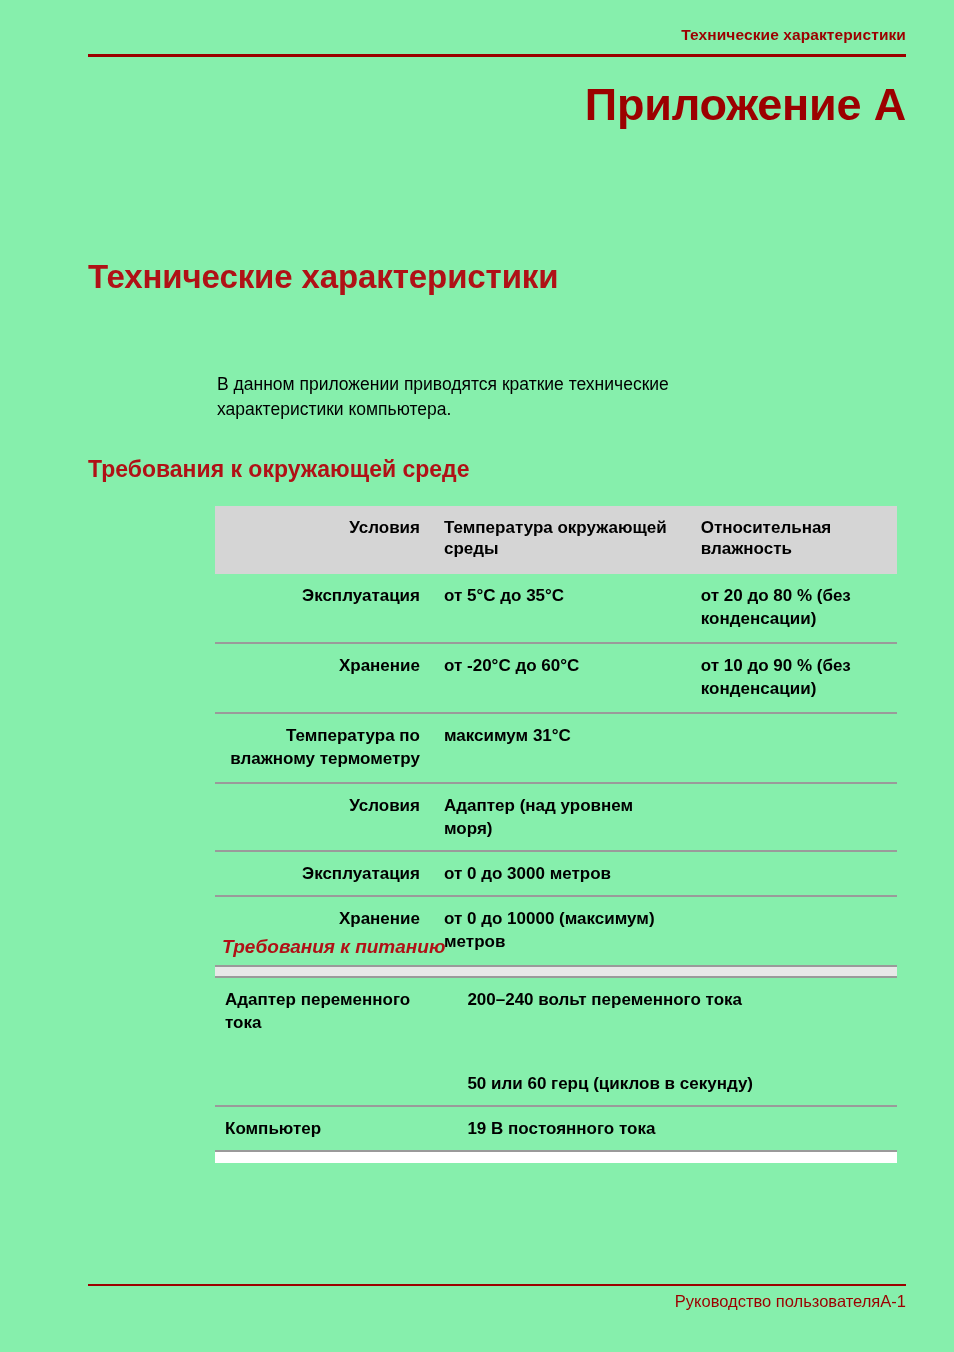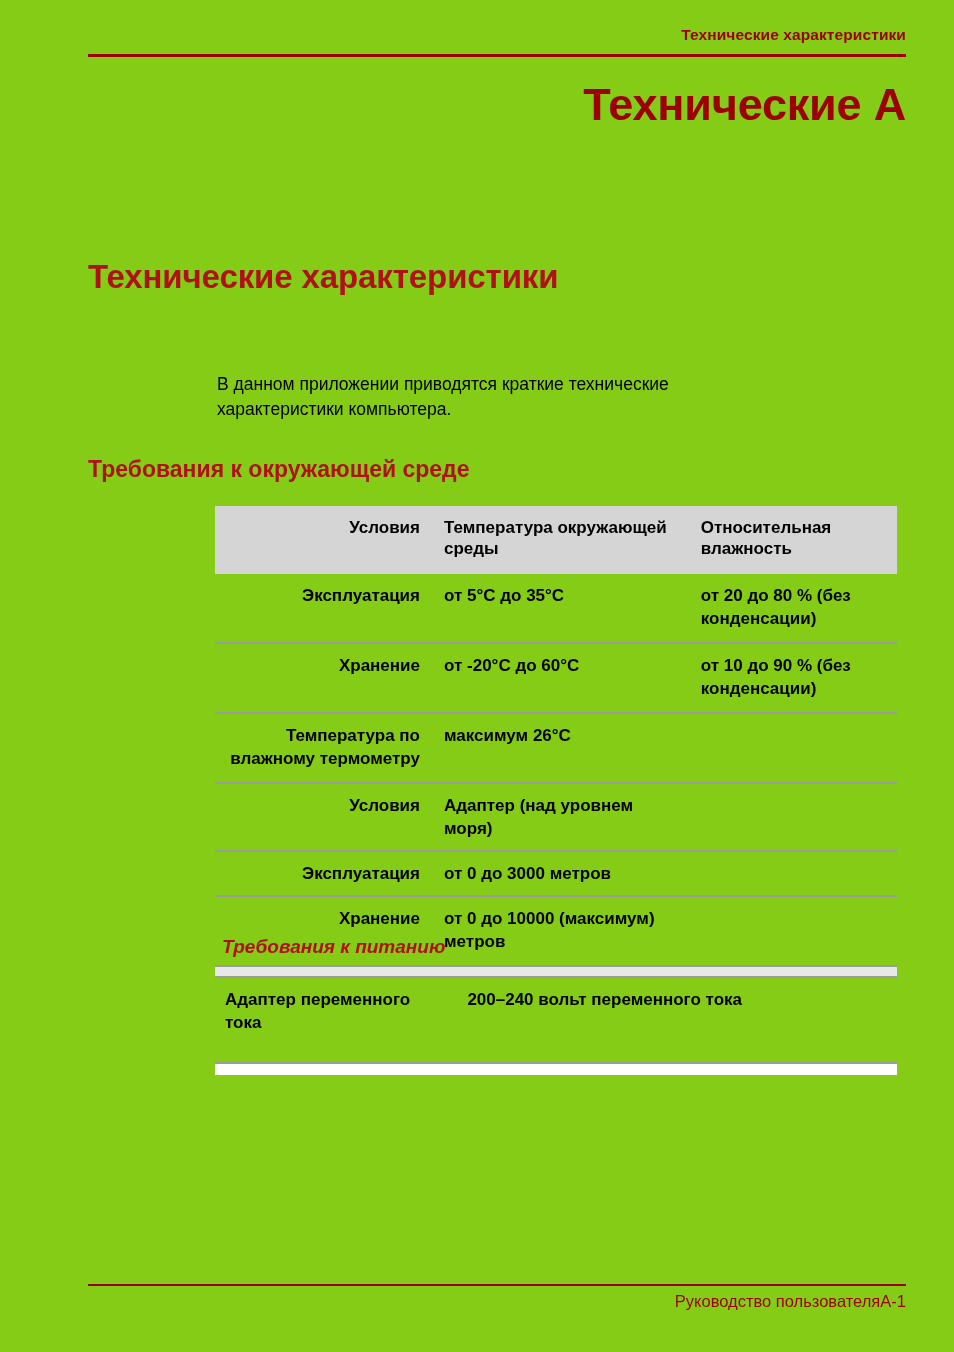--- a/index.html
+++ b/index.html
@@ -4,21 +4,21 @@
 <style>
   html, body {
     margin: 0;
     padding: 0;
     background: #ffffff;
   }
   .page {
     position: relative;
     width: 954px;
     height: 1352px;
-    background: #84cc16;
+    background: #86efac;
     font-family: "Liberation Sans", sans-serif;
     color: #000000;
     overflow: hidden;
     box-sizing: border-box;
   }
 
   
   .page-header {
     position: absolute;
     left: 88px;
@@ -197,21 +197,21 @@
 </head>
 <body>
 
 <div class="page">
 
   <div class="page-header">
     <span class="hdr-text">Технические характеристики</span>
   </div>
   <div class="header-rule"></div>
 
-  <div class="appendix-title">Технические A</div>
+  <div class="appendix-title">Приложение A</div>
 
   <div class="h1">Технические характеристики</div>
 
   <div class="intro">В данном приложении приводятся краткие технические характеристики компьютера.</div>
 
   <div class="h2">Требования к окружающей среде</div>
 
   <table class="tbl tbl-env">
     <tbody>
       <tr class="row-head">
@@ -229,21 +229,21 @@
 
       <tr class="row-body">
         <td class="c1 lbl">Хранение</td>
         <td class="c2">от -20°C до 60°C</td>
         <td class="c3">от 10 до 90 %
 (без конденсации)</td>
       </tr>
 
       <tr class="row-body">
         <td class="c1 lbl">Температура по влажному термометру</td>
-        <td class="c2">максимум 26°C</td>
+        <td class="c2">максимум 31°C</td>
         <td class="c3"></td>
       </tr>
 
       <tr class="row-body tight">
         <td class="c1 lbl">Условия</td>
         <td class="c2 lbl">Адаптер (над уровнем моря)</td>
         <td class="c3"></td>
       </tr>
 
       <tr class="row-body tight">
@@ -269,20 +269,28 @@
   <table class="tbl tbl-pwr">
     <tbody>
       <tr class="row-body">
         <td class="c1 lbl">Адаптер переменного тока</td>
         <td class="c2">200–240 вольт переменного тока</td>
       </tr>
       <tr class="row-gap">
         <td class="c1"></td>
         <td class="c2"></td>
       </tr>
+      <tr class="row-body nosep tight">
+        <td class="c1"></td>
+        <td class="c2">50 или 60 герц (циклов в секунду)</td>
+      </tr>
+      <tr class="row-body tight">
+        <td class="c1 lbl">Компьютер</td>
+        <td class="c2">19 В постоянного тока</td>
+      </tr>
       <tr class="tail">
         <td colspan="2"></td>
       </tr>
     </tbody>
   </table>
 
   <div class="footer-rule"></div>
   <div class="footer">
     <span>Руководство пользователя</span>
     <span>A-1</span>

